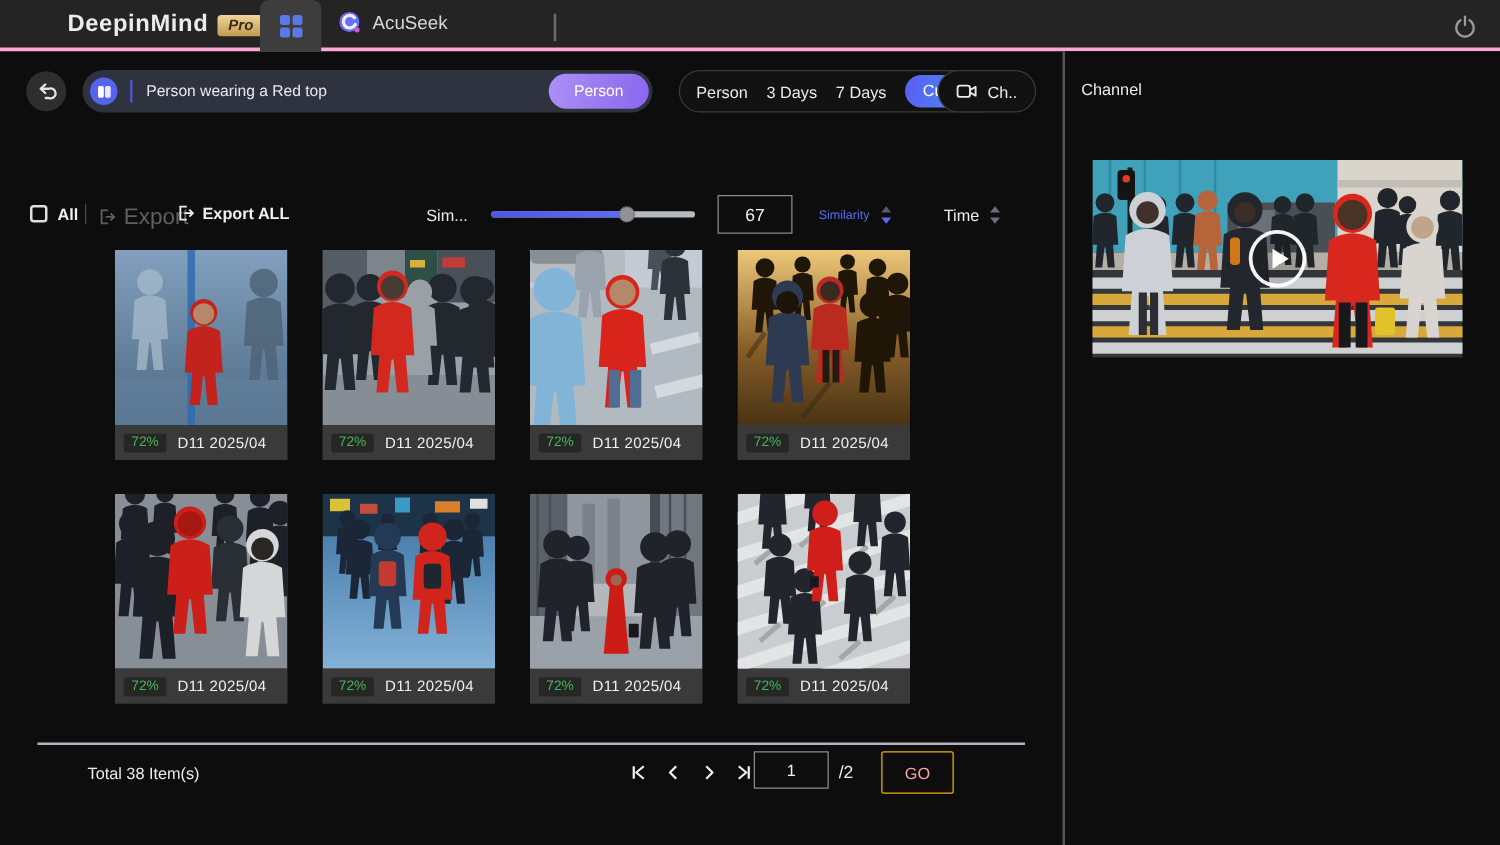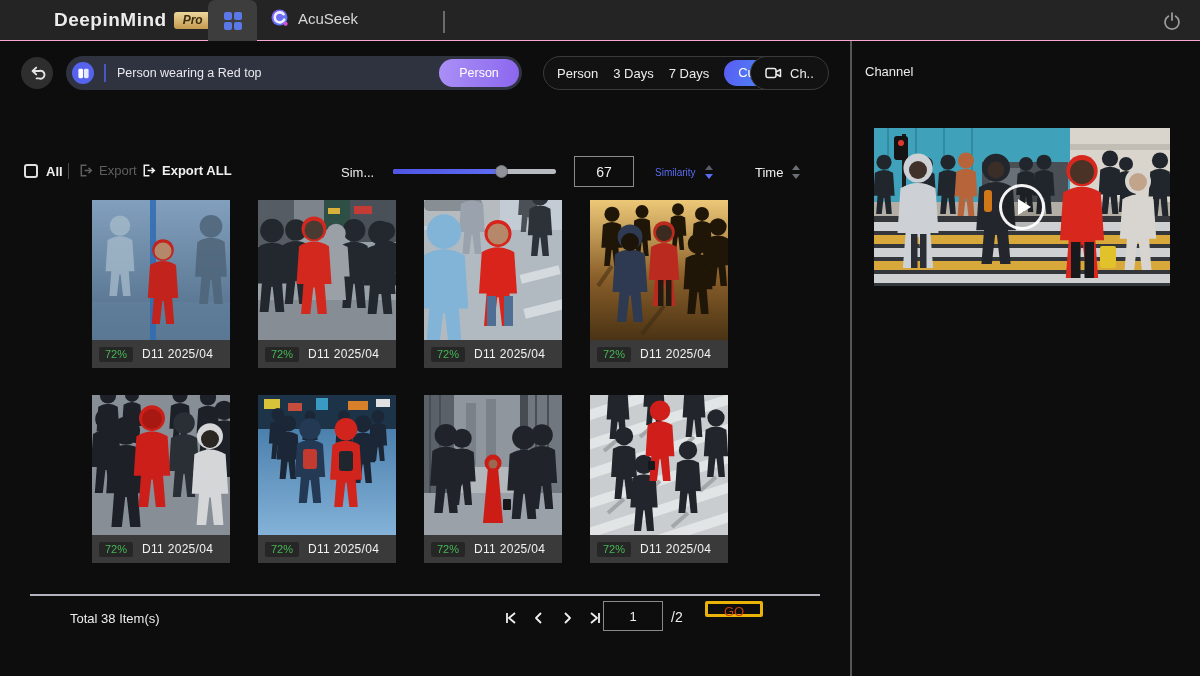--- a/index.html
+++ b/index.html
@@ -3,21 +3,21 @@
 <meta charset="utf-8">
 <style>
   * { margin:0; padding:0; box-sizing:border-box; }
   html,body { background:#000; }
   #app {
     position:relative; width:1200px; height:676px; overflow:hidden;
     background:#0d0d0d; font-family:"Liberation Sans", sans-serif; color:#e8e8e8;
   }
   
   .topbar { position:absolute; left:0; top:0; width:1200px; height:41px;
-    background:#242424; border-bottom:1px solid #f9a8d4; }
+    background:#242424; border-bottom:3px solid #f9a8d4; }
   .brand { position:absolute; left:54px; top:9px; display:flex; align-items:center; }
   .brand-name { font-size:19px; font-weight:800; letter-spacing:.5px; color:#ececec; }
   .brand-badge { margin-left:7px; padding:1px 9px 2px; border-radius:3px;
     background:linear-gradient(#eed59c,#c49a4e); color:#3a2c10; font-size:12px;
     font-weight:700; font-style:italic; }
   .grid-tab { position:absolute; left:208px; top:0; width:49px; height:41px;
     background:#3d3d3d; border-radius:7px 7px 0 0; display:flex; align-items:center; justify-content:center; }
   .grid-icon { display:grid; grid-template-columns:8px 8px; grid-gap:2px; }
   .grid-icon span { width:8px; height:8px; background:#5b78e8; border-radius:2px; display:block; }
   .acuseek { position:absolute; left:270px; top:8px; display:flex; align-items:center; gap:8px; }
@@ -53,21 +53,21 @@
   .play-overlay { position:absolute; left:50%; top:50%; transform:translate(-50%,-50%);
     width:46px; height:46px; border:3px solid rgba(255,255,255,.95); border-radius:50%;
     display:flex; align-items:center; justify-content:center; background:rgba(0,0,0,.12); }
   .play-tri { width:0; height:0; border-left:13px solid #fff; border-top:8px solid transparent;
     border-bottom:8px solid transparent; margin-left:4px; }
   
   .filter-row { position:absolute; left:0; top:155px; width:759px; height:36px; }
   .chk { position:absolute; left:24px; top:9px; width:14px; height:14px; border:2px solid #e0e0e0; border-radius:3px; }
   .all-label { position:absolute; left:46px; top:9px; font-size:13px; font-weight:700; color:#f0f0f0; }
   .vsep { position:absolute; left:68px; top:8px; width:1px; height:16px; background:#4a4a4a; }
-  .export-group { position:absolute; left:78px; top:8px; display:flex; align-items:center; gap:6px; color:#5f5f5f; font-size:13px; }
+  .export-group { position:absolute; left:78px; top:8px; display:flex; align-items:center; gap:6px; color:#5f5f5f; font-size:18px; }
   .export-all-group { position:absolute; left:141px; top:8px; display:flex; align-items:center; gap:6px; color:#f0f0f0; font-size:13px; font-weight:700; }
   .sim-label { position:absolute; left:341px; top:10px; font-size:13px; color:#ececec; }
   .slider { position:absolute; left:393px; top:14px; width:163px; height:5px; border-radius:3px; background:#b7bac0; }
   .slider-fill { position:absolute; left:0; top:0; height:5px; width:67%; border-radius:3px;
     background:linear-gradient(90deg,#4e55e4,#5f6cf2); }
   .slider-thumb { position:absolute; left:calc(67% - 7px); top:-4px; width:13px; height:13px;
     border-radius:50%; background:#8f9298; border:1px solid #6f7278; }
   .sim-value-box { position:absolute; left:574px; top:1px; width:60px; height:31px;
     border:1px solid #8a8a8a; background:transparent; }
   .sim-value-box input { width:100%; height:100%; background:transparent; border:none; outline:none;
@@ -86,22 +86,22 @@
   .card-label { margin-left:9px; color:#f2f2f2; font-size:12px; letter-spacing:.3px; }
   
   .bottom-divider { position:absolute; left:30px; top:594px; width:790px; height:2px; background:#d5cfde; opacity:.85; }
   .total-text { position:absolute; left:70px; top:611px; font-size:13px; color:#ececec; }
   .pager-nav { position:absolute; left:501px; top:608px; display:flex; gap:8px; }
   .pager-nav .nav-btn { width:20px; height:20px; display:flex; align-items:center; justify-content:center; cursor:pointer; }
   .page-box { position:absolute; left:603px; top:601px; width:60px; height:30px; border:1px solid #8a8a8a; }
   .page-box input { width:100%; height:100%; background:transparent; border:none; outline:none;
     text-align:center; color:#f0f0f0; font-size:13px; font-family:"Liberation Sans", sans-serif; }
   .page-total { position:absolute; left:671px; top:609px; font-size:14px; color:#f0f0f0; }
-  .go-btn { position:absolute; left:705px; top:601px; width:58px; height:16px; border:3px solid #eab308;
-    border-radius:2px; background:transparent; color:#c2410c; font-size:13px;
+  .go-btn { position:absolute; left:705px; top:601px; width:58px; height:34px; border:1px solid #eab308;
+    border-radius:2px; background:transparent; color:#fca5a5; font-size:13px;
     font-family:"Liberation Sans", sans-serif; cursor:pointer; }
 </style>
 </head>
 <body>
 
 <div id="app">
 
   <svg width="0" height="0" style="position:absolute" aria-hidden="true">
     <defs>
       <g id="prsn">

